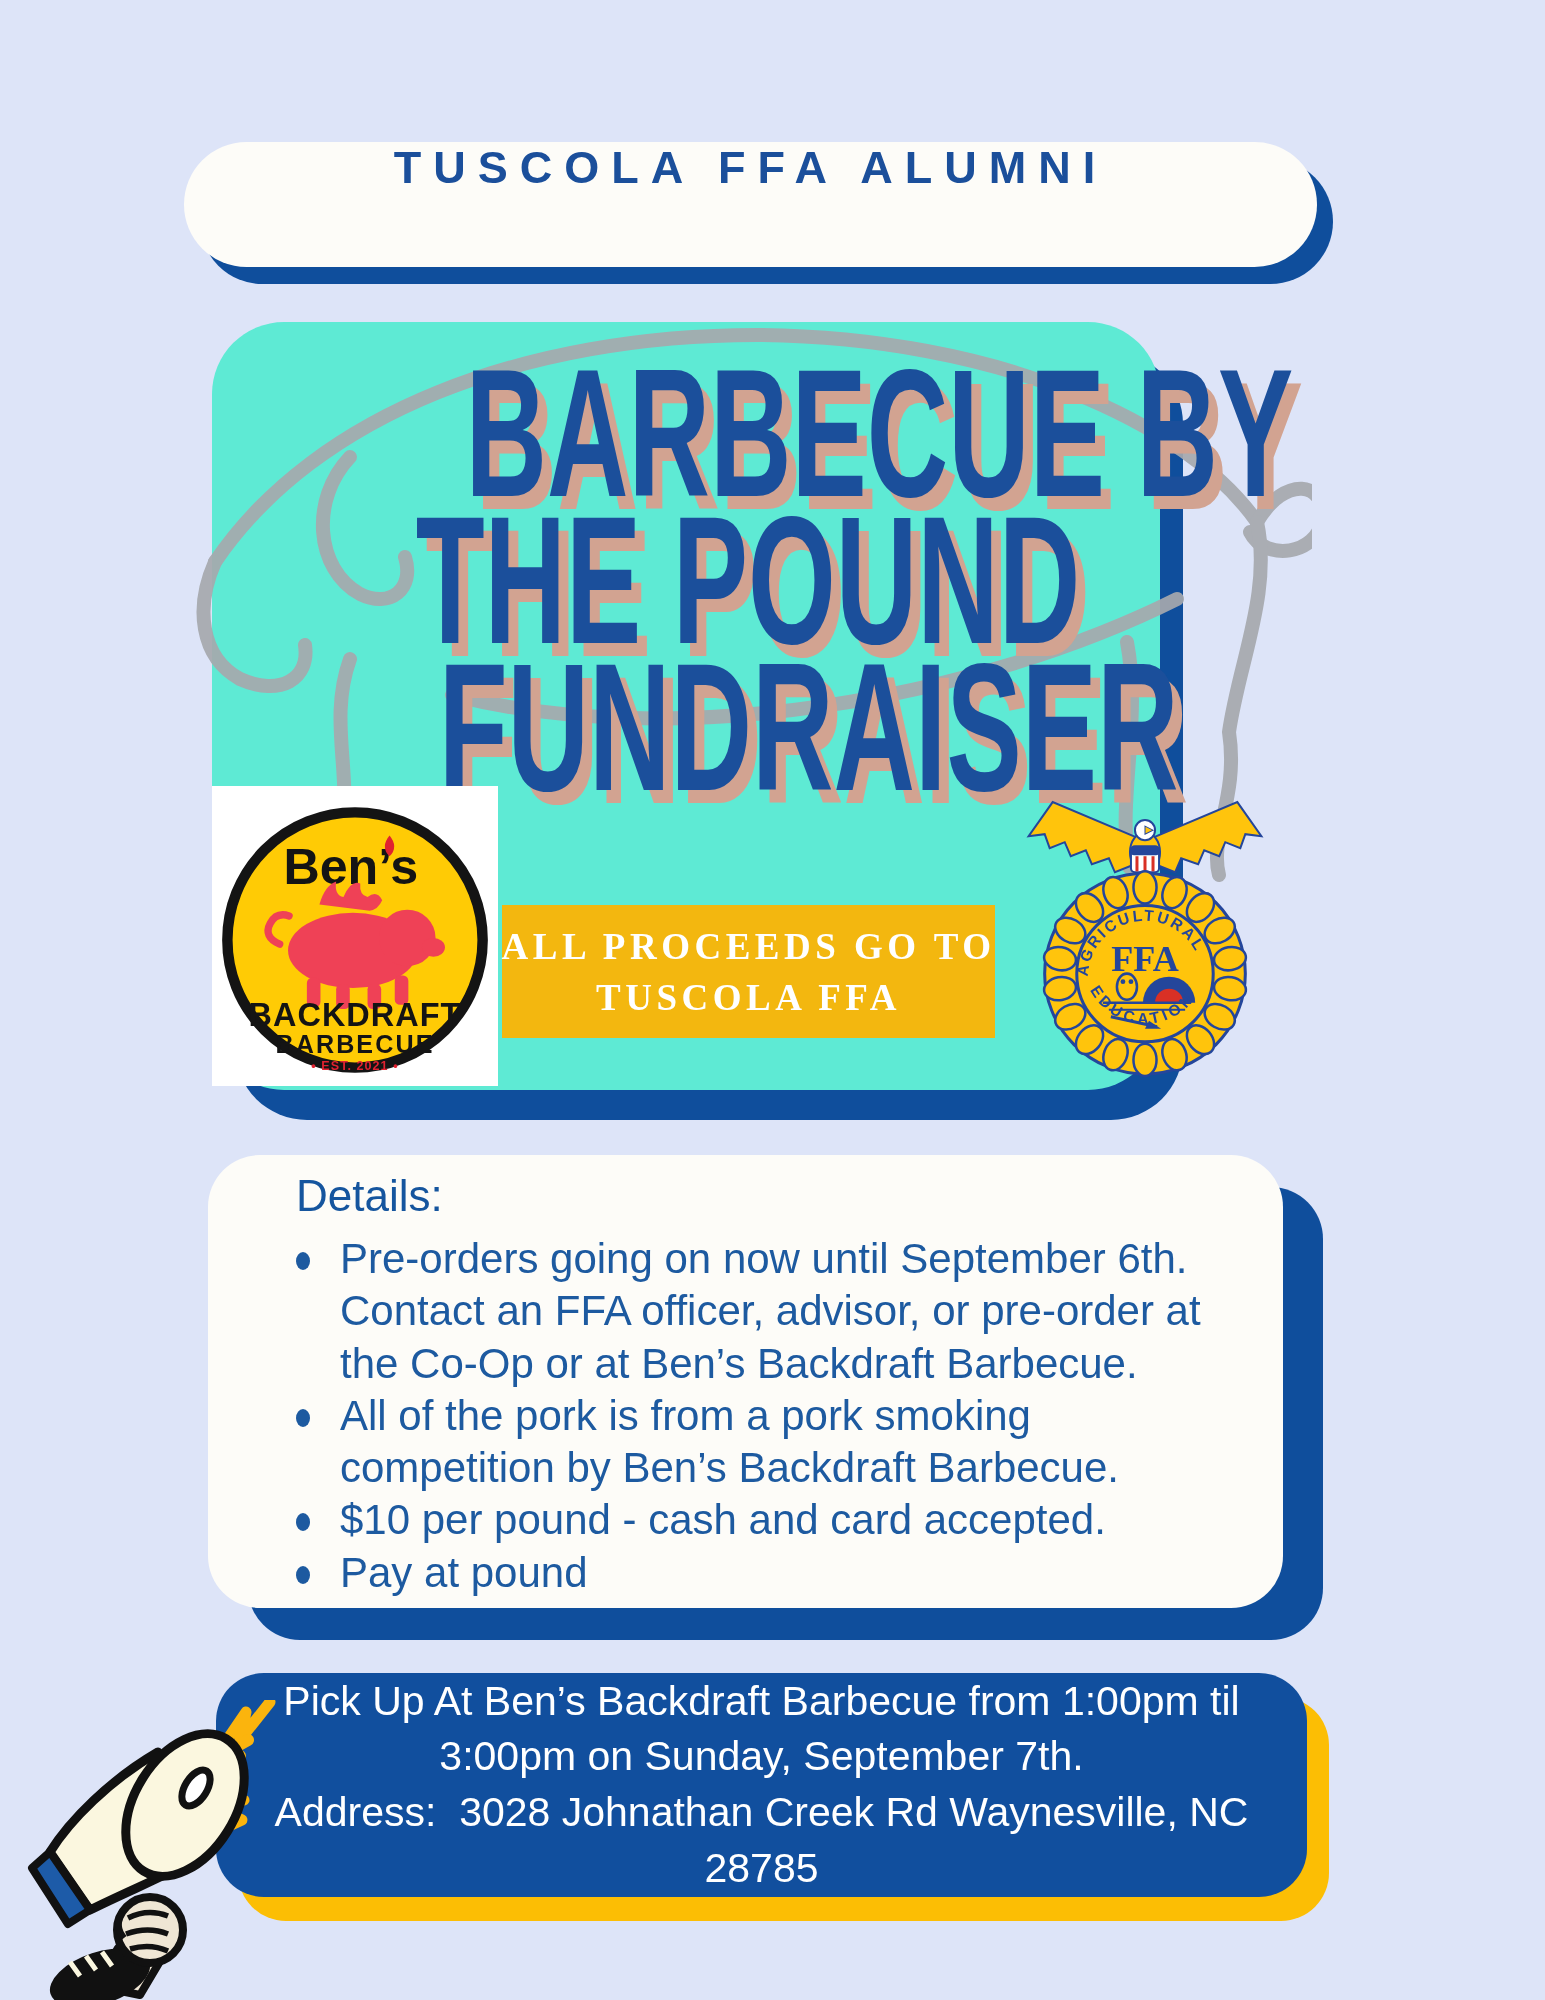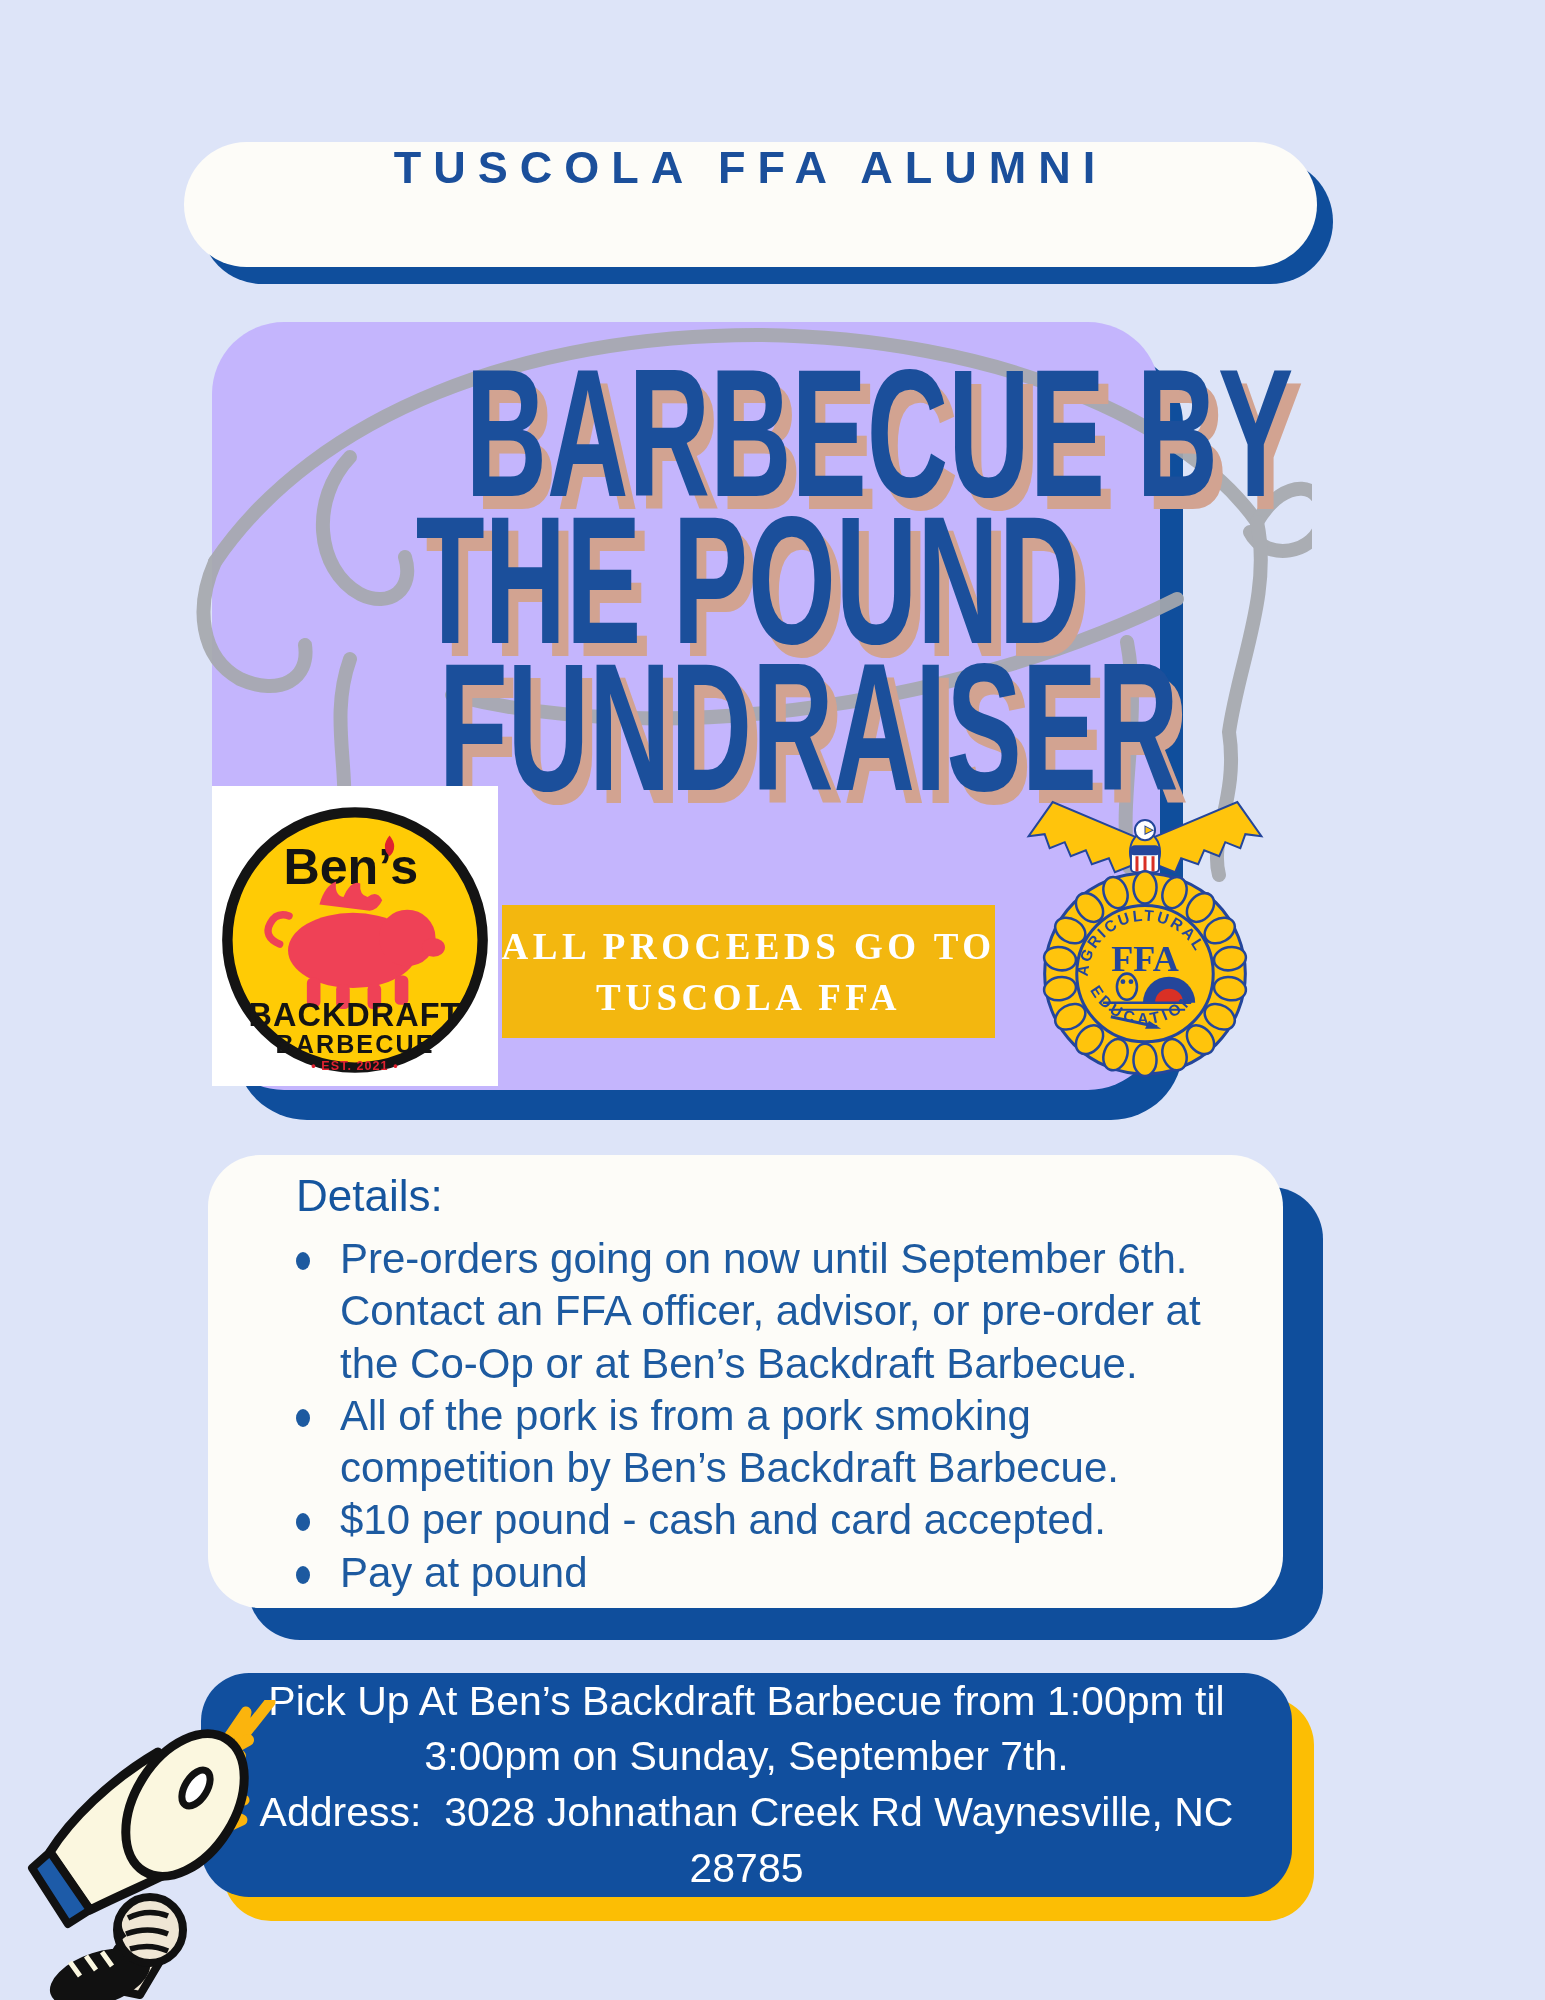--- a/index.html
+++ b/index.html
@@ -10,21 +10,21 @@
   
   .pill{
     position:absolute;left:184px;top:142px;width:1133px;height:125px;
     background:#fdfcf8;border-radius:63px;box-shadow:16px 17px 0 #0f4e9c;
     display:flex;align-items:flex-start;justify-content:center;z-index:3;
   }
   .pill span{font-weight:bold;font-size:45px;letter-spacing:12px;color:#1b4f9b;}
   
   .hero{
     position:absolute;left:212px;top:322px;width:948px;height:768px;
-    background:#c4b5fd;border-radius:72px;box-shadow:23px 30px 0 #0f4e9c;z-index:2;
+    background:#5eead4;border-radius:72px;box-shadow:23px 30px 0 #0f4e9c;z-index:2;
   }
   .pig-sketch{position:absolute;left:-45px;top:5px;width:1145px;height:780px;z-index:1;pointer-events:none;}
   .hero-title{position:relative;z-index:2;text-align:center;margin-top:38px;}
   .hero-line{height:147px;line-height:147px;}
   .hero-line span{
     display:inline-block;transform:scaleX(0.62);transform-origin:50% 50%;
     font-weight:bold;font-size:182px;color:#1b4f9b;white-space:nowrap;
     text-shadow:16px 13px 0 #d2a391;
   }
   .bens-block{position:absolute;left:0;top:464px;width:286px;height:300px;background:#ffffff;z-index:3;}
@@ -46,21 +46,21 @@
   .details li{
     position:relative;padding-left:54px;width:912px;
     font-size:42px;line-height:1.245;color:#1d5aa0;
   }
   .details li::before{
     content:"";position:absolute;left:10px;top:19px;width:14px;height:18px;
     border-radius:50%;background:#1d5aa0;
   }
   
   .pickup{
-    position:absolute;left:201px;top:1673px;width:1091px;height:224px;
+    position:absolute;left:216px;top:1673px;width:1091px;height:224px;
     background:#114f9e;border-radius:48px;box-shadow:22px 24px 0 #fcbe04;z-index:4;
     display:flex;flex-direction:column;justify-content:center;text-align:center;
   }
   .pickup div{color:#ffffff;font-size:41px;line-height:1.36;white-space:nowrap;}
   .megaphone{position:absolute;left:0px;top:1700px;width:340px;height:300px;z-index:6;pointer-events:none;}
 </style>
 </head>
 <body>
 
 <div class="poster">

